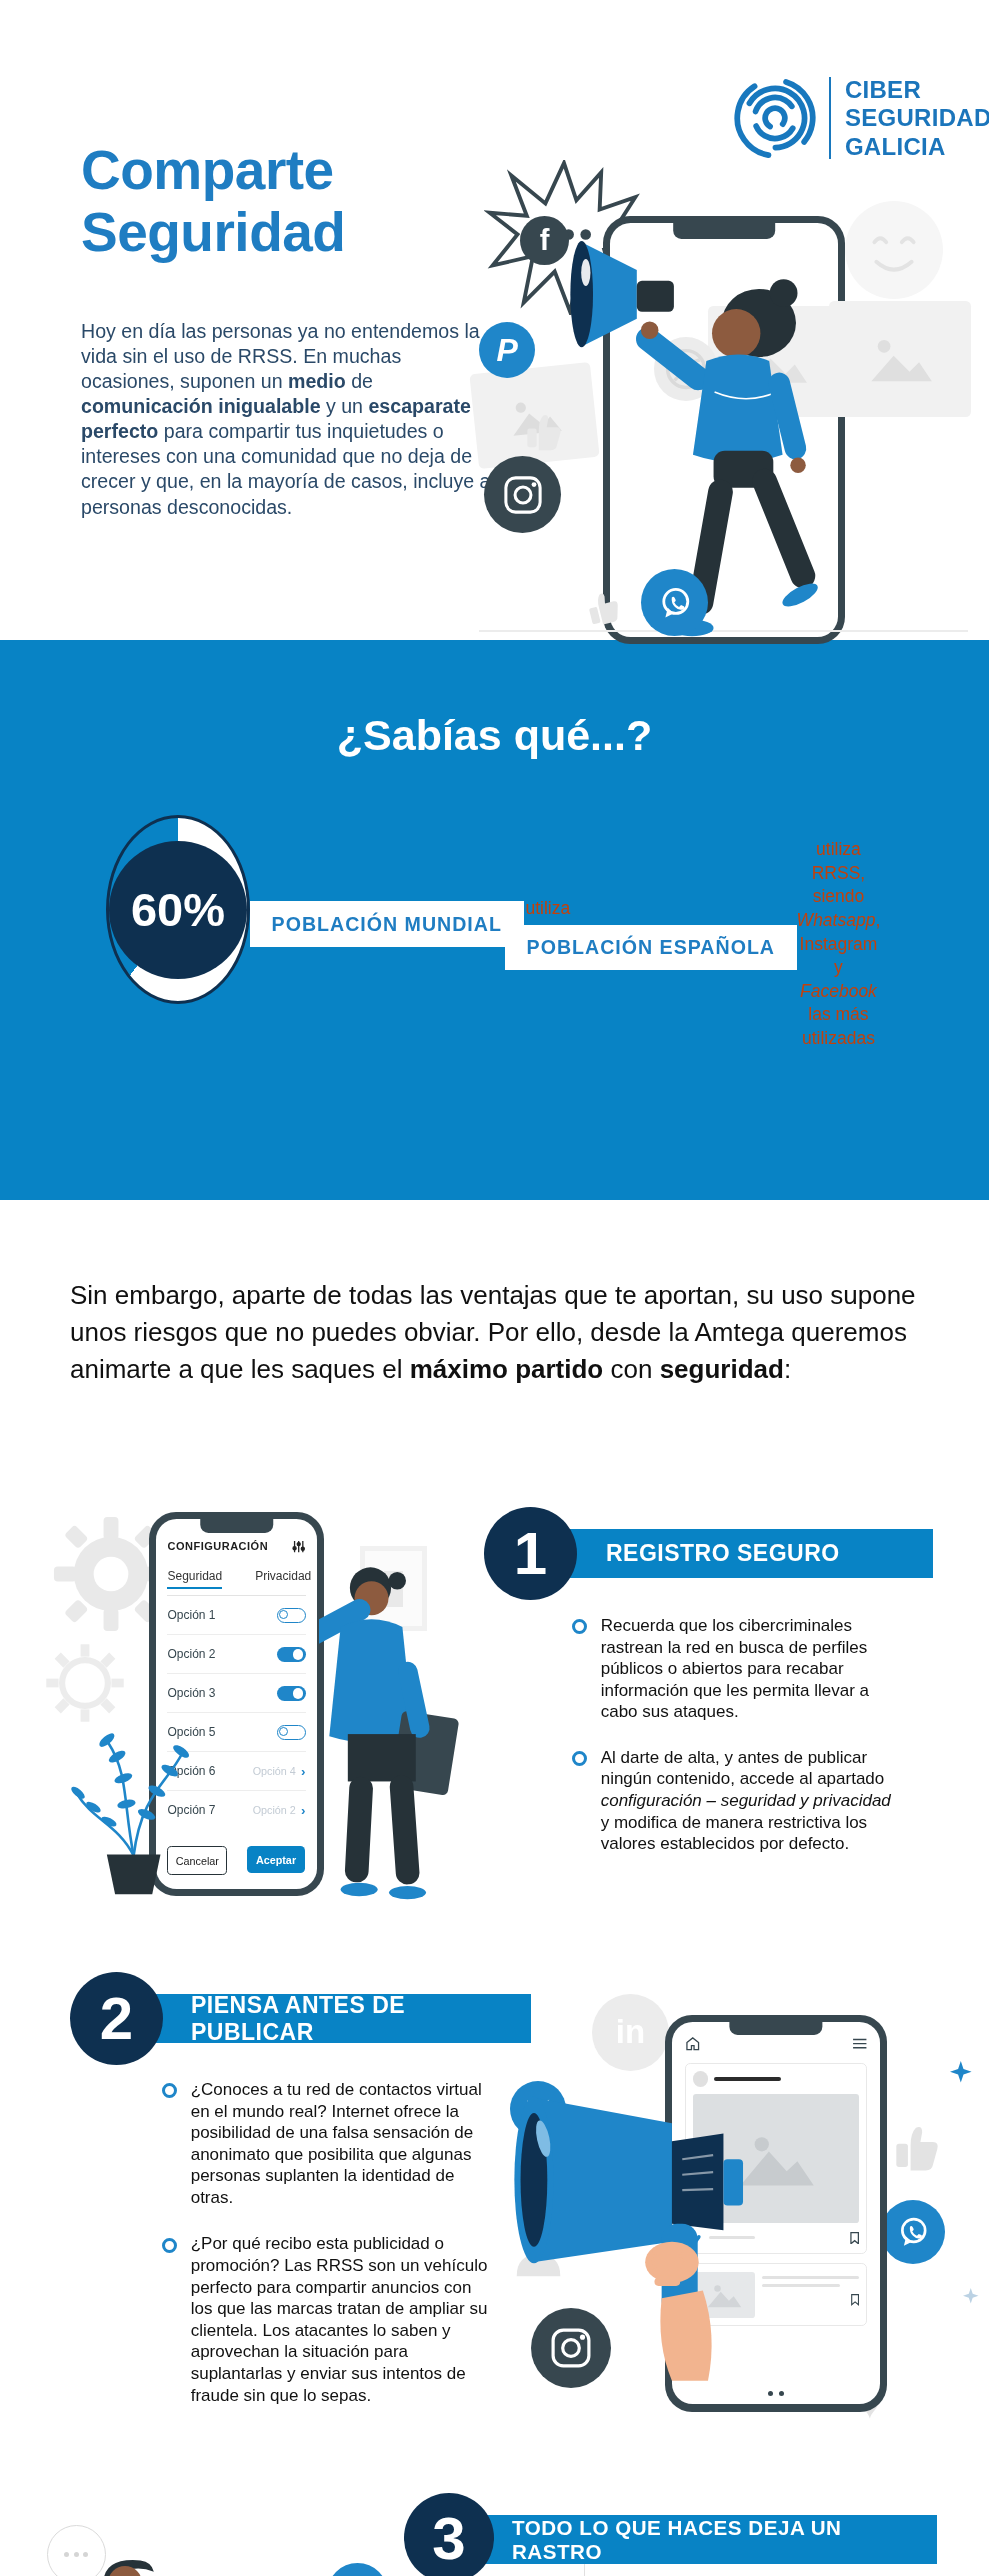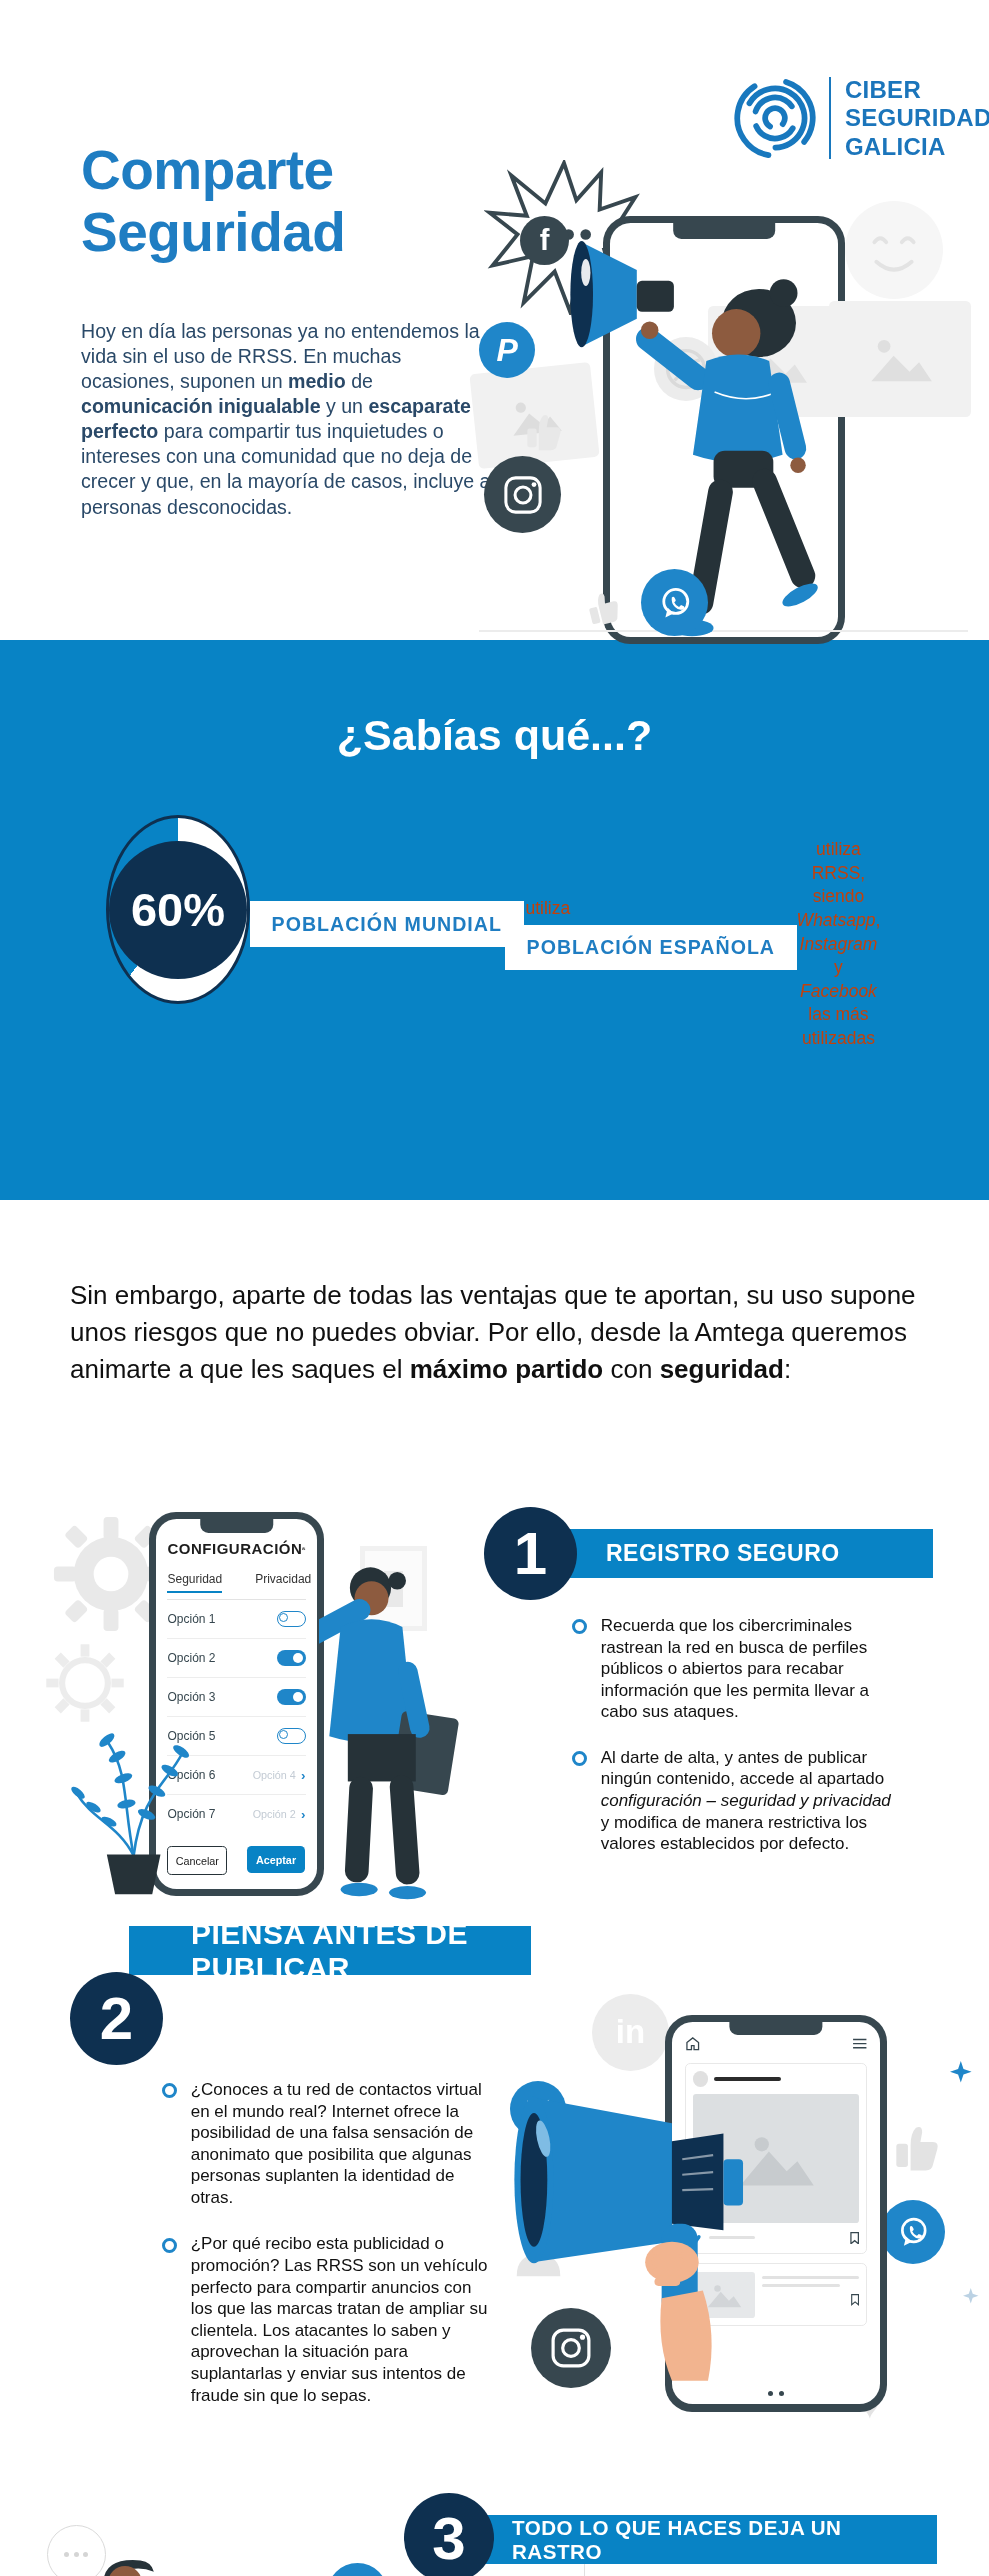--- a/index.html
+++ b/index.html
@@ -38,21 +38,21 @@
 
   
   .phone{position:absolute;background:#37474F;border-radius:27px;}
   .screen{position:absolute;inset:7.2px;background:#fff;border-radius:20.6px;overflow:hidden;}
   .notch{position:absolute;top:7.2px;left:50%;transform:translateX(-50%);width:42%;height:15.5px;
          background:#37474F;border-radius:0 0 8.2px 8.2px;z-index:4;}
 
   
   .cfg{position:absolute;inset:0;padding:13.4px 11.3px;box-sizing:border-box;}
   .cfg-title-row{display:flex;justify-content:space-between;align-items:center;margin-top:7.2px;}
-  .cfg-title{font-size:15px;font-weight:700;letter-spacing:0.5px;color:#1d1d1d;}
+  .cfg-title{font-size:11px;font-weight:700;letter-spacing:0.5px;color:#1d1d1d;}
   .cfg-tabs{display:flex;gap:33px;margin-top:15.5px;border-bottom:1px solid #E3E3E3;padding-bottom:6.2px;}
   .cfg-tab{font-size:12px;color:#333;}
   .cfg-tab.active{border-bottom:2.1px solid #0883C5;padding-bottom:4.6px;}
   .cfg-row{display:flex;justify-content:space-between;align-items:center;height:38px;
            border-bottom:0.5px solid #EDEDED;font-size:12px;color:#37474F;}
   .ghost{color:#C3CBD4;font-size:10.8px;display:flex;align-items:center;gap:5.2px;}
   .ghost .chev{color:#1F86C9;font-size:13.4px;font-weight:700;}
   .tog{width:29px;height:15.5px;border-radius:8.2px;position:relative;flex:0 0 auto;}
   .tog.off{border:1.5px solid #1F86C9;background:#fff;box-sizing:border-box;}
   .tog.off::after{content:"";position:absolute;left:1px;top:1px;width:7.2px;height:7.2px;border:1.5px solid #1F86C9;border-radius:50%;background:#fff;}
@@ -195,21 +195,21 @@
   <div class="statgroup" style="left:106px;top:815px;">
     <div class="donut" style="background: conic-gradient(rgb(255, 255, 255) 0deg, rgb(255, 255, 255) 60%, rgb(8, 131, 197) 60%, rgb(8, 131, 197) 100%);">
       <div class="donut-in">60%</div>
     </div>
     <div class="stat-label">POBLACIÓN MUNDIAL</div>
     <div class="stat-desc"><span>utiliza RRSS</span></div>
   </div>
 
   <div class="statgroup" style="left:505px;top:815px;">
     <div class="stat-label">POBLACIÓN ESPAÑOLA</div>
-    <div class="stat-desc"><span>utiliza RRSS, siendo </span><span style="font-style: italic;">Whatsapp</span><span>, </span><span style="font-style: italic;">Instagram</span><span> y </span><span style="font-style: italic;">Facebook</span><span> las más utilizadas</span></div>
+    <div class="stat-desc"><span>utiliza RRSS, siendo </span><span style="font-style: italic;">Whatsapp</span><span>, </span><span style="">Instagram</span><span> y </span><span style="font-style: italic;">Facebook</span><span> las más utilizadas</span></div>
   </div>
 
   <div class="abs transition" style="left:70px;top:1277px;"><span>Sin embargo, aparte de todas las ventajas que te aportan, su uso supone unos riesgos que no puedes obviar. Por ello, desde la Amtega queremos animarte a que les saques el </span><span style="font-weight: 700;">máximo partido</span><span> con </span><span style="font-weight: 700;">seguridad</span><span>:</span></div>
 
   <div class="abs" style="left:41px;top:1484px;width:443px;height:412px;">
     <svg class="abs" style="left:7.7px;top:28px;" width="124" height="124" viewBox="0 0 100 100" fill="#E9E9E9">
       <g>
           <circle cx="50" cy="50" r="30"></circle>
           <rect x="44" y="4" width="12" height="18" rx="3"></rect>
           <rect x="44" y="78" width="12" height="18" rx="3"></rect>
@@ -344,21 +344,21 @@
         <span class="ring"></span>
         <div class="btext"><span>Recuerda que los cibercriminales rastrean la red en busca de perfiles públicos o abiertos para recabar información que les permita llevar a cabo sus ataques.</span></div>
       </div>
     <div class="bullet">
         <span class="ring"></span>
         <div class="btext"><span>Al darte de alta, y antes de publicar ningún contenido, accede al apartado </span><span style="font-style: italic;">configuración – seguridad y privacidad</span><span> y modifica de manera restrictiva los valores establecidos por defecto.</span></div>
       </div>
   </div>
 
   <div class="tip-circle" style="left:70px;top:1972px;">2</div>
-  <div class="tip-banner" style="left:129px;top:1926px;width:402px;font-size:30px;">
+  <div class="tip-banner" style="left:129px;top:1994px;width:402px;font-size:23px;">
     <span style="padding-left:62px;">PIENSA ANTES DE PUBLICAR</span>
   </div>
   <div class="bullets" style="left:162px;top:2079px;width:335px;gap:25px;">
     <div class="bullet">
         <span class="ring"></span>
         <div class="btext"><span>¿Conoces a tu red de contactos virtual en el mundo real? Internet ofrece la posibilidad de una falsa sensación de anonimato que posibilita que algunas personas suplanten la identidad de otras.</span></div>
       </div>
     <div class="bullet">
         <span class="ring"></span>
         <div class="btext"><span>¿Por qué recibo esta publicidad o promoción? Las RRSS son un vehículo perfecto para compartir anuncios con los que las marcas tratan de ampliar su clientela. Los atacantes lo saben y aprovechan la situación para suplantarlas y enviar sus intentos de fraude sin que lo sepas.</span></div>

